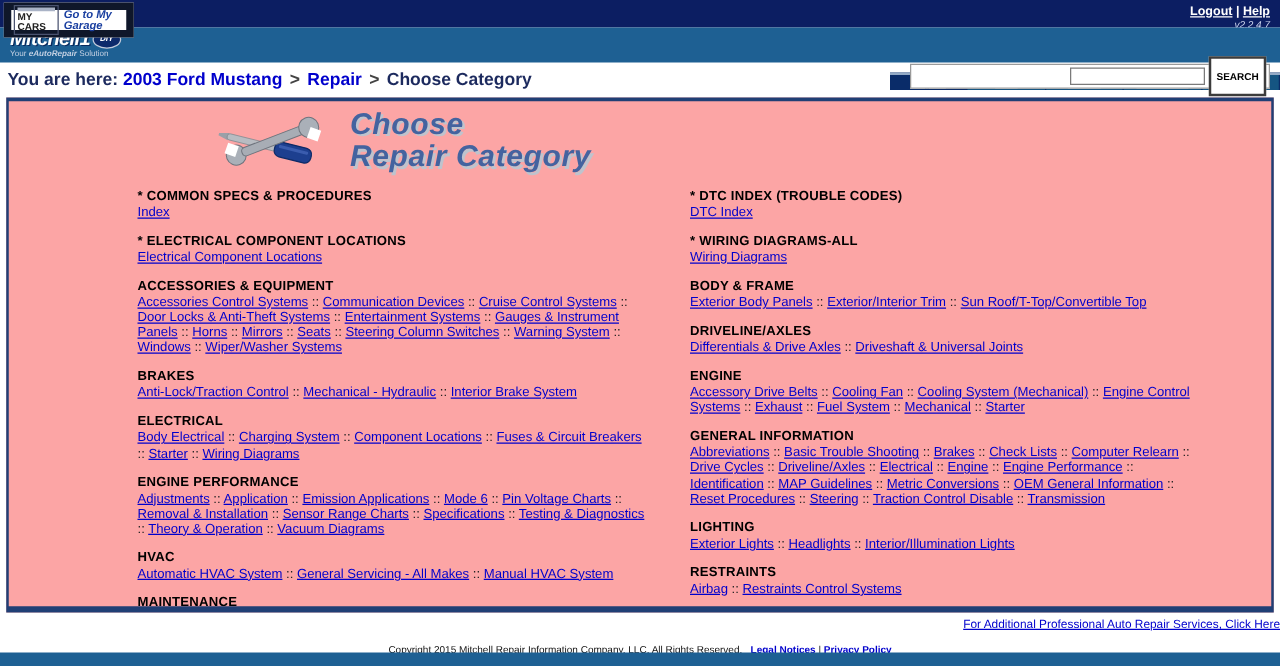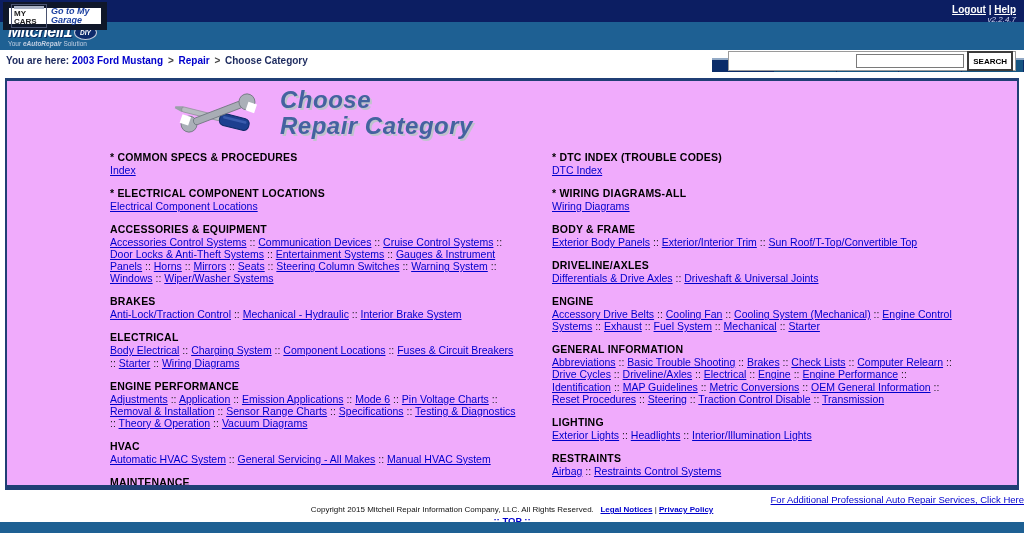--- a/index.html
+++ b/index.html
@@ -34,51 +34,51 @@
 
   .tabstrip{position:absolute;right:0;top:36px;height:14px;width:312px;background:var(--tabnavy);
     border-top:2px solid #93aac6;display:flex;}
   .tabstrip::before{content:"";position:absolute;left:-16px;top:-4px;width:3px;height:20px;background:#fff;
     transform:skewX(-30deg);}
   .tab{flex:1;background:var(--tabblue);margin-right:1px;color:#fff;font-size:9px;font-weight:bold;
     text-decoration:underline;text-align:center;line-height:12px;}
   .tab.active{background:var(--tabnavy);}
 
   
-  .breadcrumb{height:18px;background:#fff;font-size:10px;color:#1c2a5e;padding:5px 4px 0 6px;font-weight:bold;}
+  .breadcrumb{height:18px;background:#fff;font-size:14px;color:#1c2a5e;padding:5px 4px 0 6px;font-weight:bold;}
   .breadcrumb a{color:var(--link);}
   .breadcrumb .sep{color:#444;font-weight:bold;padding:0 2px;}
 
   .searchbox{position:absolute;top:51px;right:8px;width:288px;height:20px;border:1px solid #9a9a9a;
     background:#fff;display:flex;align-items:center;justify-content:flex-end;gap:3px;padding:0 2px;z-index:4;}
   .searchbox input{width:108px;height:14px;border:1px solid #7a7a7a;font-size:10px;padding:0 2px;}
-  .searchbox button{height:20px;border:2px solid #3c3c3c;background:#fff;font-size:8px;font-weight:bold;
+  .searchbox button{height:32px;border:2px solid #3c3c3c;background:#fff;font-size:8px;font-weight:bold;
     font-family:"Liberation Sans",sans-serif;padding:0 4px;cursor:pointer;}
 
   
-  .content{position:absolute;top:78px;left:5px;right:5px;bottom:43px;background:#f0abfc;
+  .content{position:absolute;top:78px;left:5px;right:5px;bottom:43px;background:#fca5a5;
     border:2px solid var(--border);border-top-width:3px;border-bottom-width:5px;overflow:hidden;}
 
   .titlebox{margin:6px 0 0 165px;display:flex;align-items:center;gap:16px;height:52px;}
   .pagetitle{font-size:24px;font-weight:bold;font-style:italic;color:var(--title);line-height:1.1;
     text-shadow:2px 2px 0 #bfc3cd;letter-spacing:0.5px;}
 
   .cols{display:flex;padding:12px 0 0 103px;gap:34px;}
   .col{width:408px;}
   .section{margin-bottom:11px;}
   .cat-heading{font-size:10.5px;font-weight:bold;color:#000;margin-bottom:1px;letter-spacing:0.2px;}
   .cat-links{font-size:10.5px;line-height:1.15;color:#000;}
   .cat-links a{color:var(--link);text-decoration:underline;}
   .cat-links .sep{color:#222;}
 
   
   .footer{position:absolute;left:0;right:0;top:494px;height:28px;text-align:center;background:#fff;}
   .footer .svc{font-size:9.5px;text-align:right;}
   .footer .svc a{color:var(--link);text-decoration:underline;}
-  .footer .copy{font-size:8px;color:#111;margin-top:0;}
+  .footer .copy{font-size:8px;color:#111;margin-top:10px;text-decoration:underline;}
   .footer .copy a{color:var(--link);text-decoration:underline;font-weight:bold;}
   .footer .toplink{font-size:9.5px;font-weight:bold;margin-top:1px;}
   .footer .toplink a{color:var(--link);text-decoration:underline;}
   .bottomstrip{position:absolute;left:0;right:0;bottom:0;height:11px;background:var(--steel);}
 </style>
 </head>
 <body>
 
 <div class="topbar">
   <div class="toplinks">

